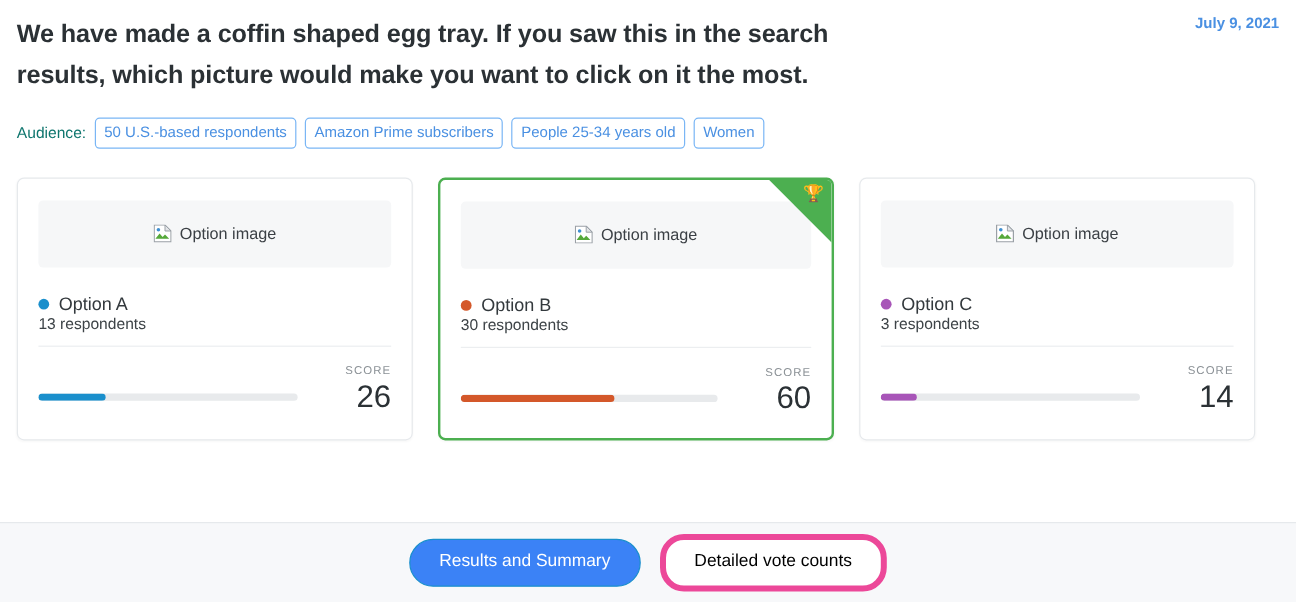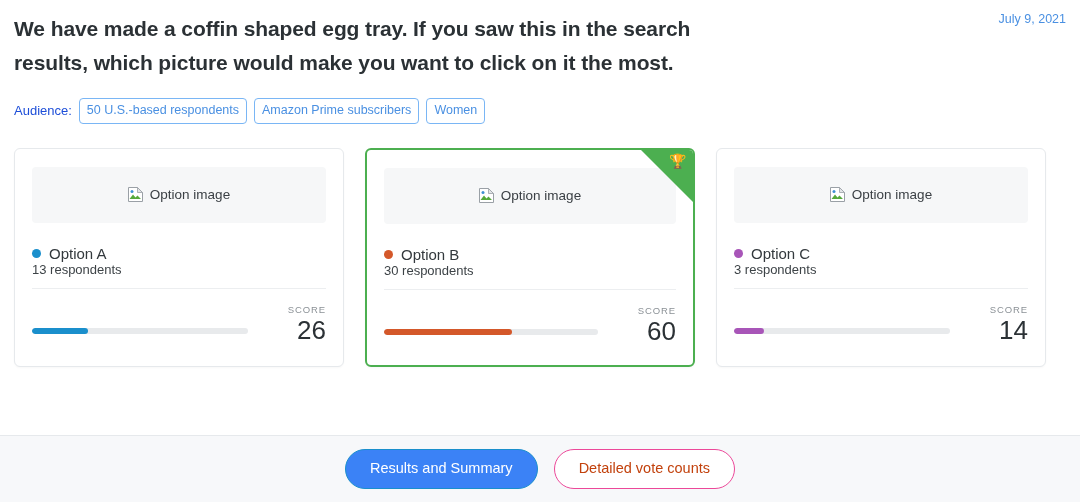--- a/index.html
+++ b/index.html
@@ -35,35 +35,35 @@
     color: #2b3135;
     max-width: 720px;
     letter-spacing: -0.1px;
   }
   .date {
     position: absolute;
     top: 12px;
     right: 14px;
     font-size: 12.5px;
     color: #4a90e2;
-    font-weight: normal;
+    font-weight: bold;
     white-space: nowrap;
   }
 
   
   .audience-row {
     display: flex;
     align-items: center;
     gap: 7px;
     padding: 18px 14px 0 14px;
     flex-wrap: nowrap;
   }
   .audience-label {
     font-size: 13px;
-    color: #1d4ed8;
+    color: #0f766e;
     white-space: nowrap;
   }
   .tag {
     display: inline-block;
     border: 1px solid #7ab6f5;
     border-radius: 4px;
     color: #4a90e2;
     font-size: 12.5px;
     line-height: 1;
     padding: 5px 7px 6px 7px;
@@ -226,38 +226,39 @@
     white-space: nowrap;
     line-height: 1.2;
   }
   .btn-primary {
     background: #3b82f6;
     color: #ffffff;
     border: 1px solid #1a8fcc;
   }
   .btn-secondary {
     background: #ffffff;
-    color: #c2410c;
-    border: 1px solid #ec4899;
+    color: #000000;
+    border: 5px solid #ec4899;
   }
 </style>
 </head>
 <body>
 
 <div class="page">
 
   <div class="header">
     <div class="question">We have made a coffin shaped egg tray. If you saw this in the search results, which picture would make you want to click on it the most.</div>
     <div class="date">July 9, 2021</div>
   </div>
 
   <div class="audience-row">
     <span class="audience-label">Audience:</span>
     <span class="tag">50 U.S.-based respondents</span>
     <span class="tag">Amazon Prime subscribers</span>
+    <span class="tag">People 25-34 years old</span>
     <span class="tag">Women</span>
   </div>
 
   <div class="cards">
 
     <div class="card">
       <div class="thumb">
         <span class="broken-img">
           <span class="broken-glyph">
             <svg width="15" height="15" viewBox="0 0 15 15">

